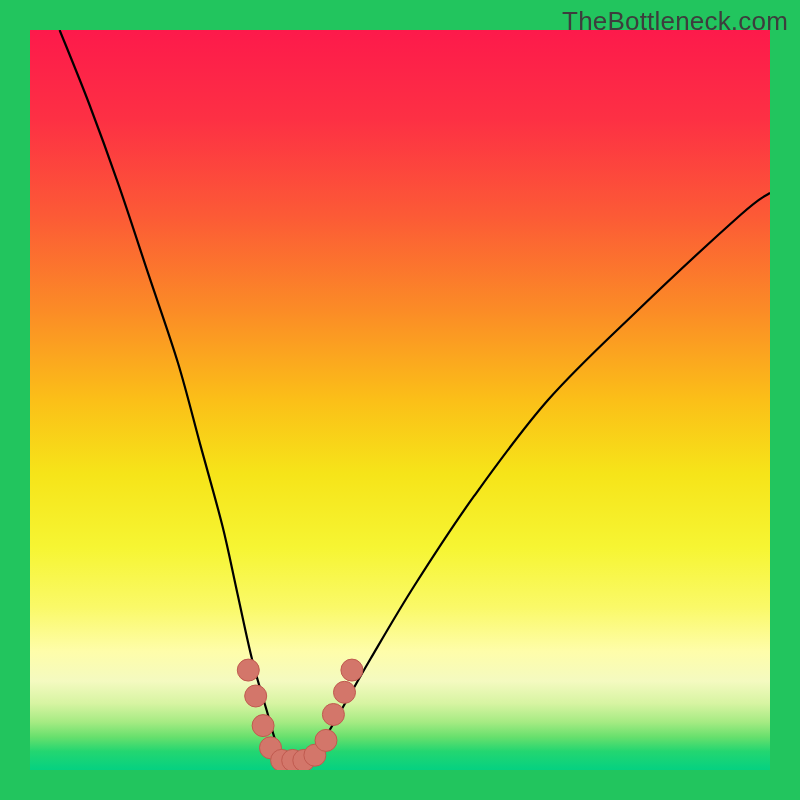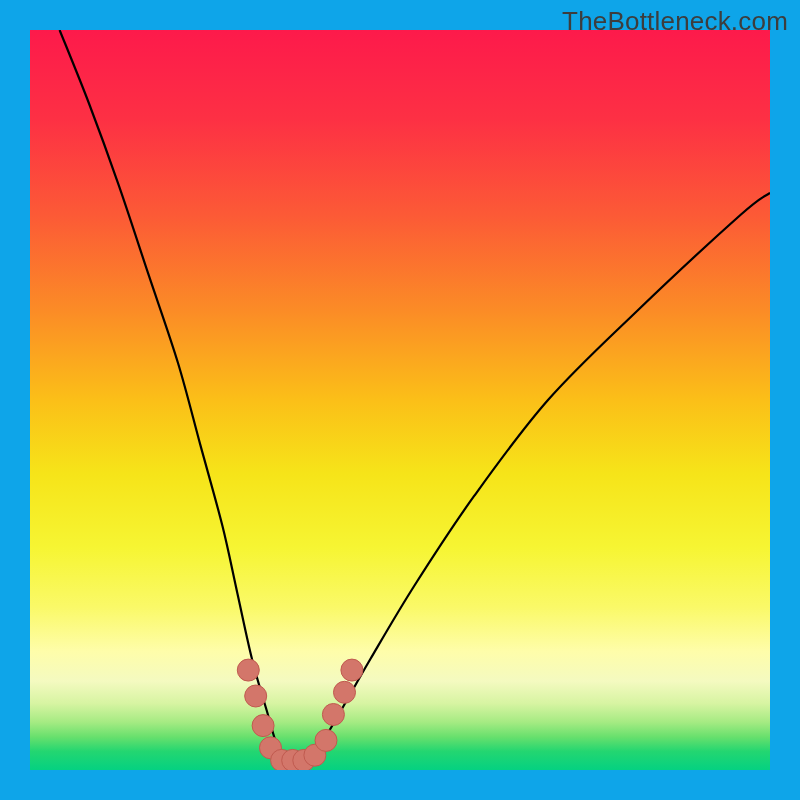--- a/index.html
+++ b/index.html
@@ -10,21 +10,21 @@
     background: #000;
     overflow: hidden;
     font-family: Arial, Helvetica, sans-serif;
   }
   .frame {
     position: absolute;
     top: 0;
     left: 0;
     width: 800px;
     height: 800px;
-    background: #0ea5e9;
+    background: #22c55e;
   }
   .plot {
     position: absolute;
     top: 30px;
     left: 30px;
     width: 740px;
     height: 740px;
   }
   .watermark {
     position: absolute;

